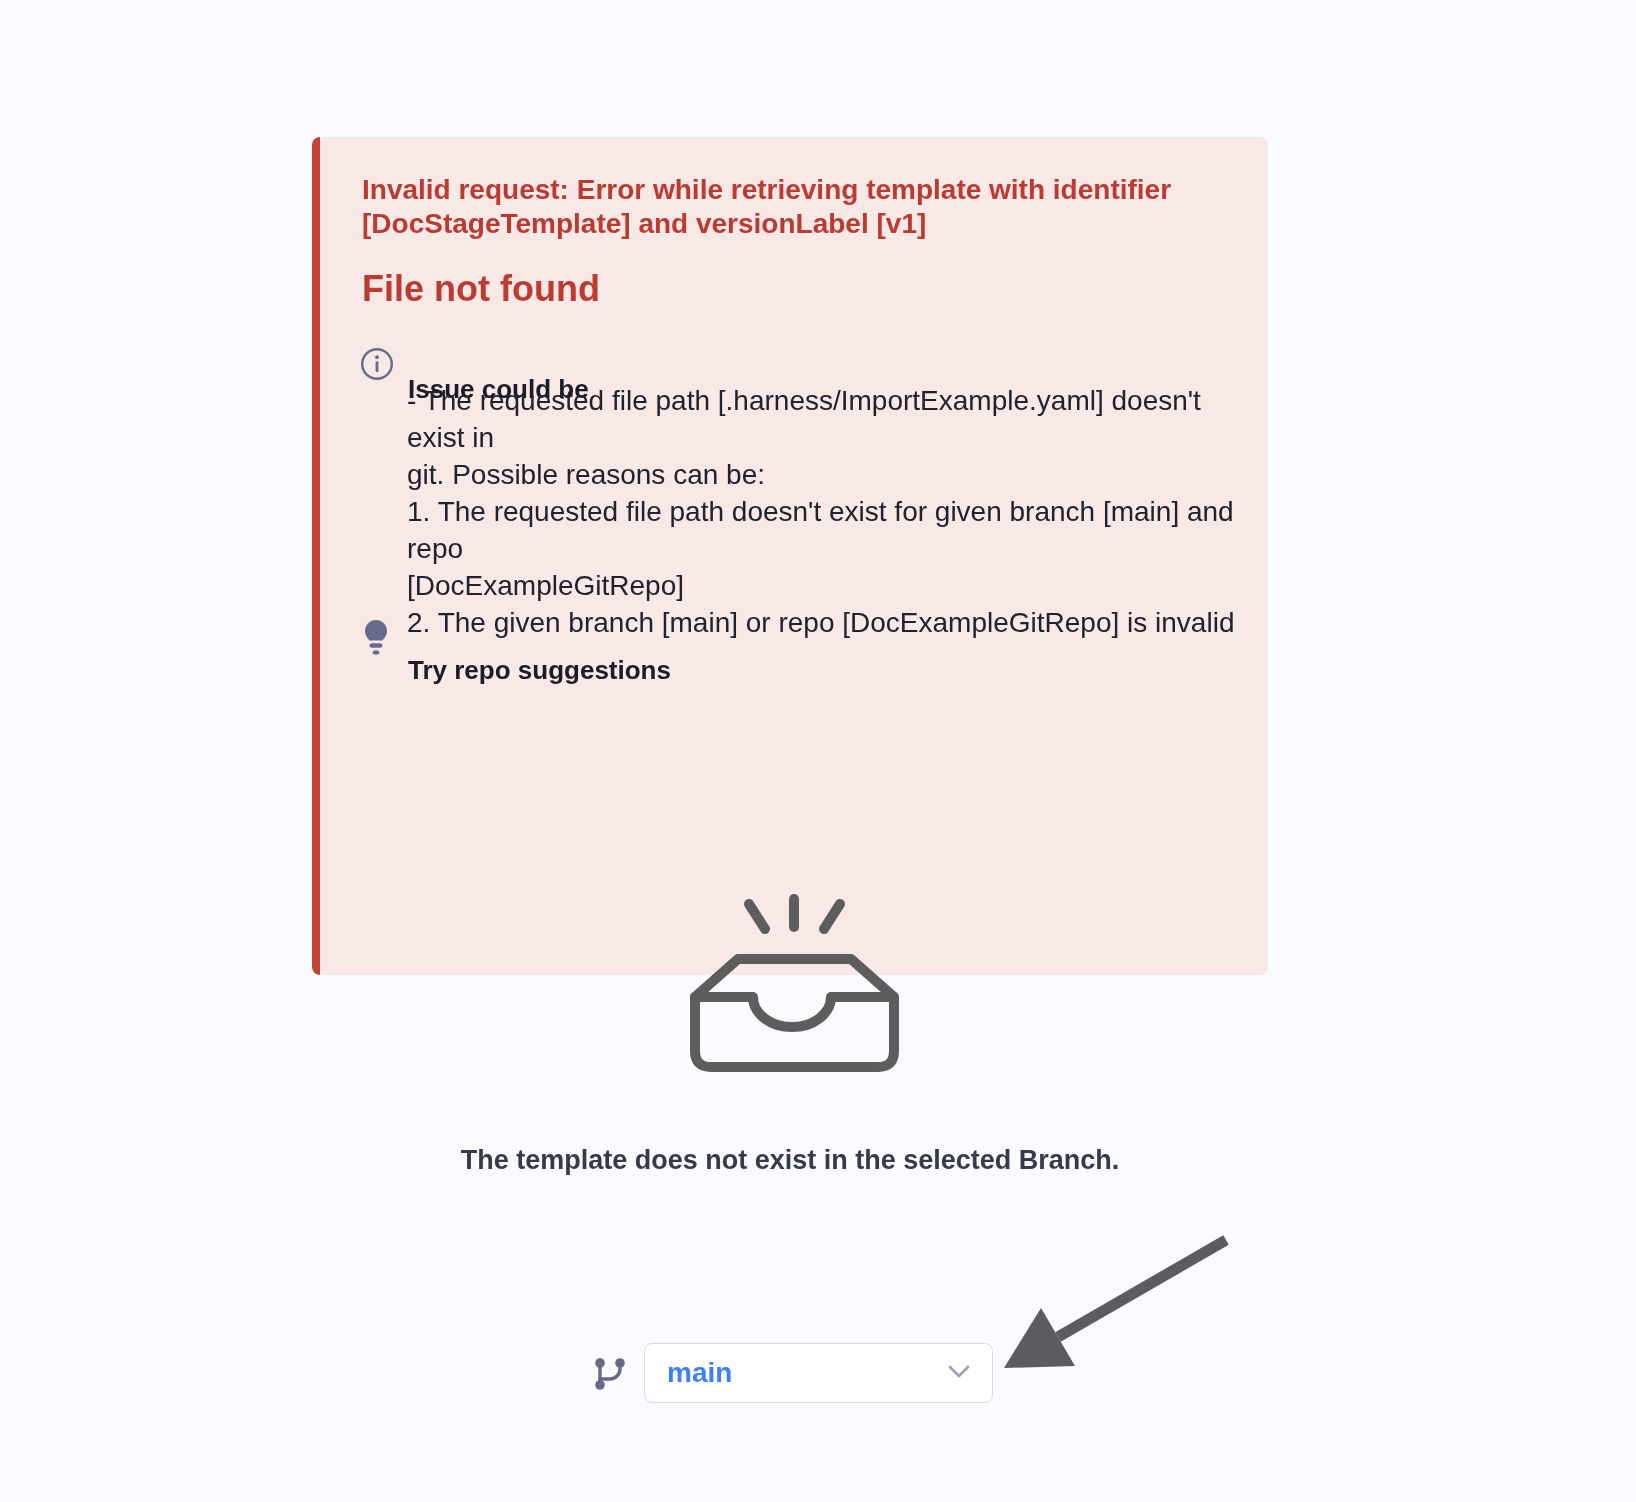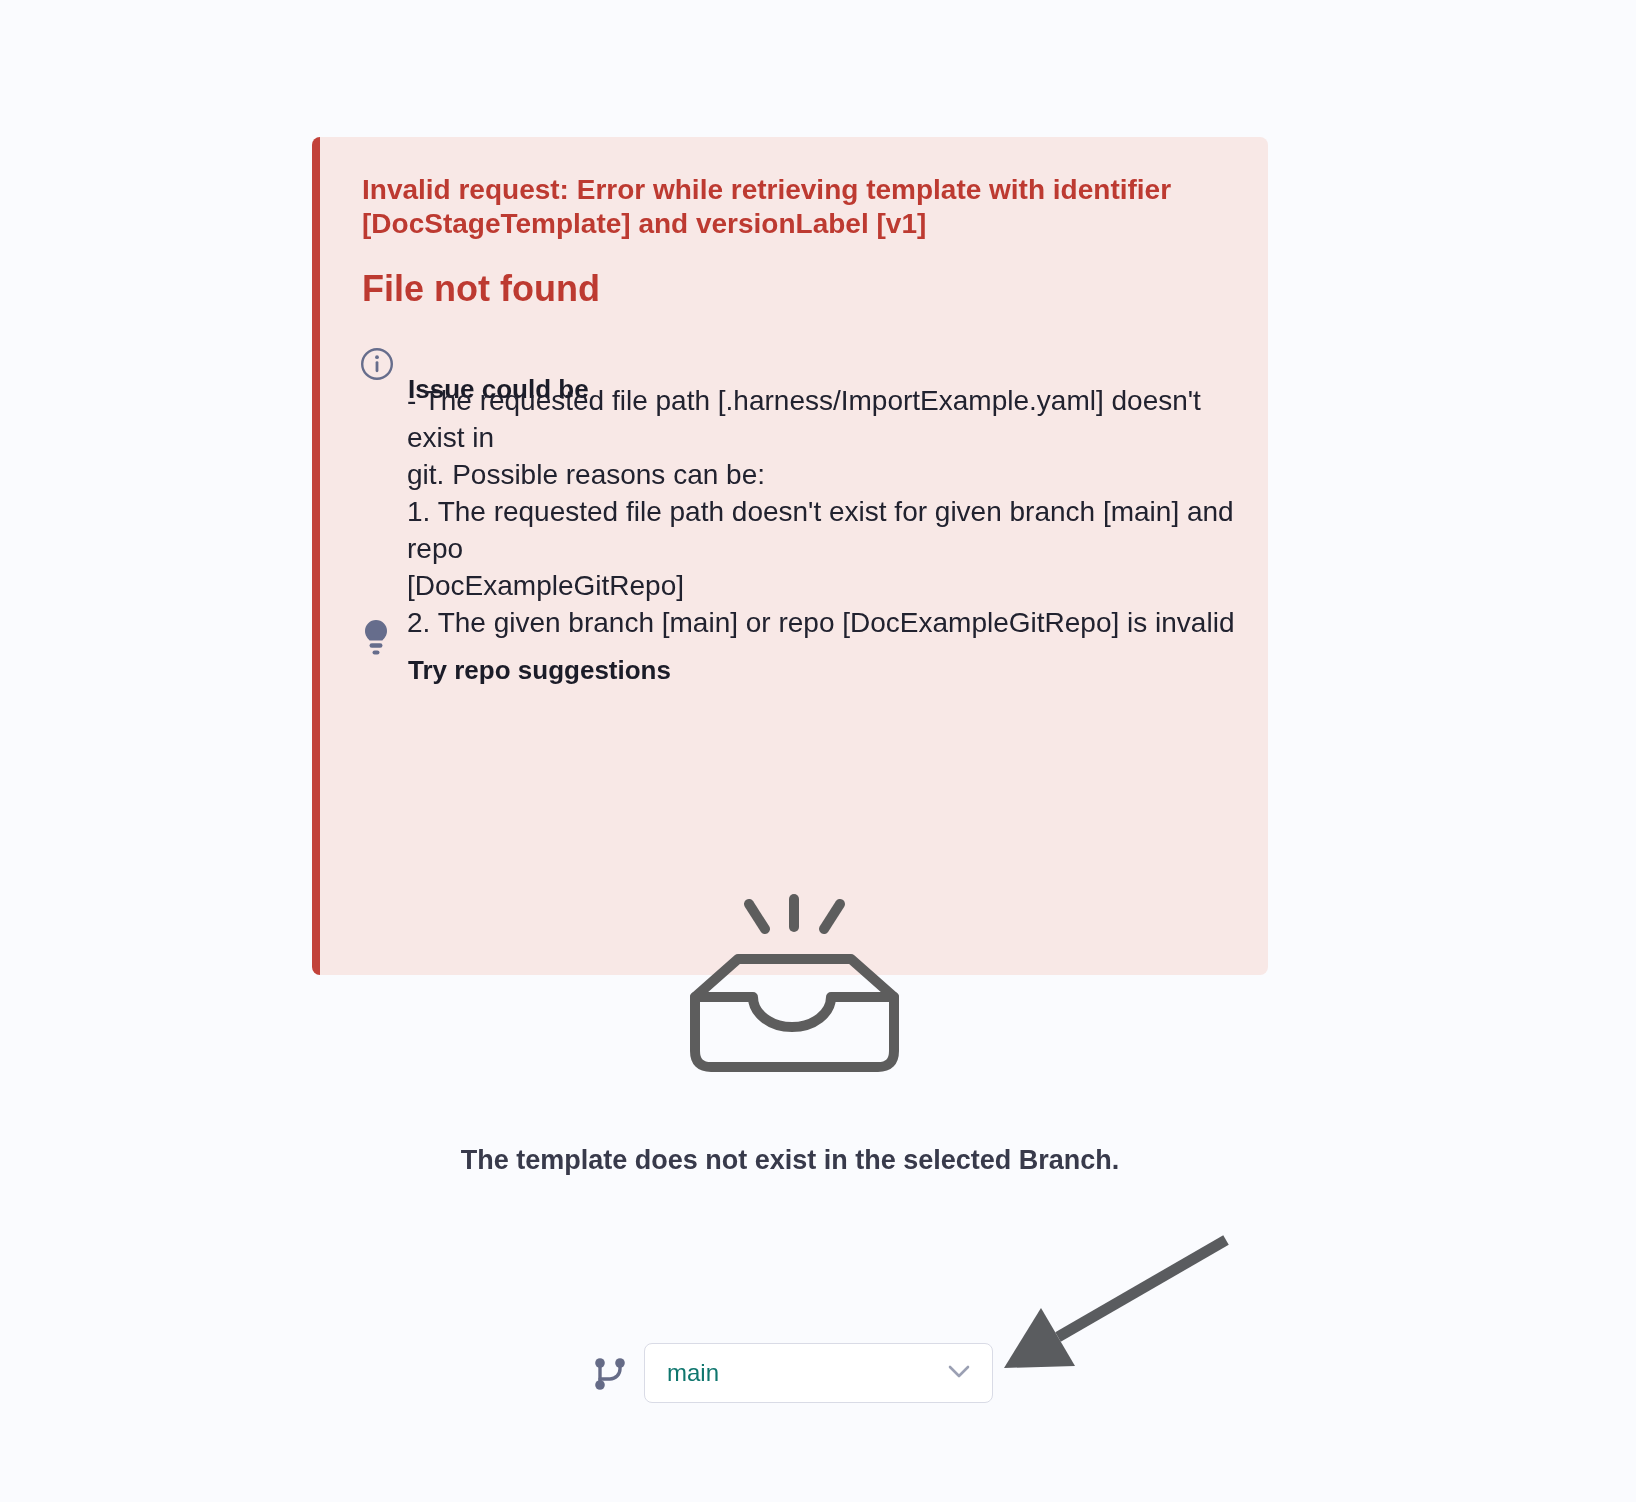--- a/index.html
+++ b/index.html
@@ -70,21 +70,21 @@
     width: 349px; height: 60px;
     background: #ffffff;
     border: 1px solid #d9dbe6;
     border-radius: 8px;
     box-sizing: border-box;
     display: flex; align-items: center; justify-content: space-between;
     padding: 0 22px;
     cursor: pointer;
   }
   .dropdown-value {
-    font-size: 24px; color: #0f766e; font-weight: 400;
+    font-size: 28px; color: #3b82f6; font-weight: 700;
   }
 
   
   .overlay-svg { position: absolute; inset: 0; pointer-events: none; }
 </style>
 </head>
 <body>
 
 <div class="stage">
 

